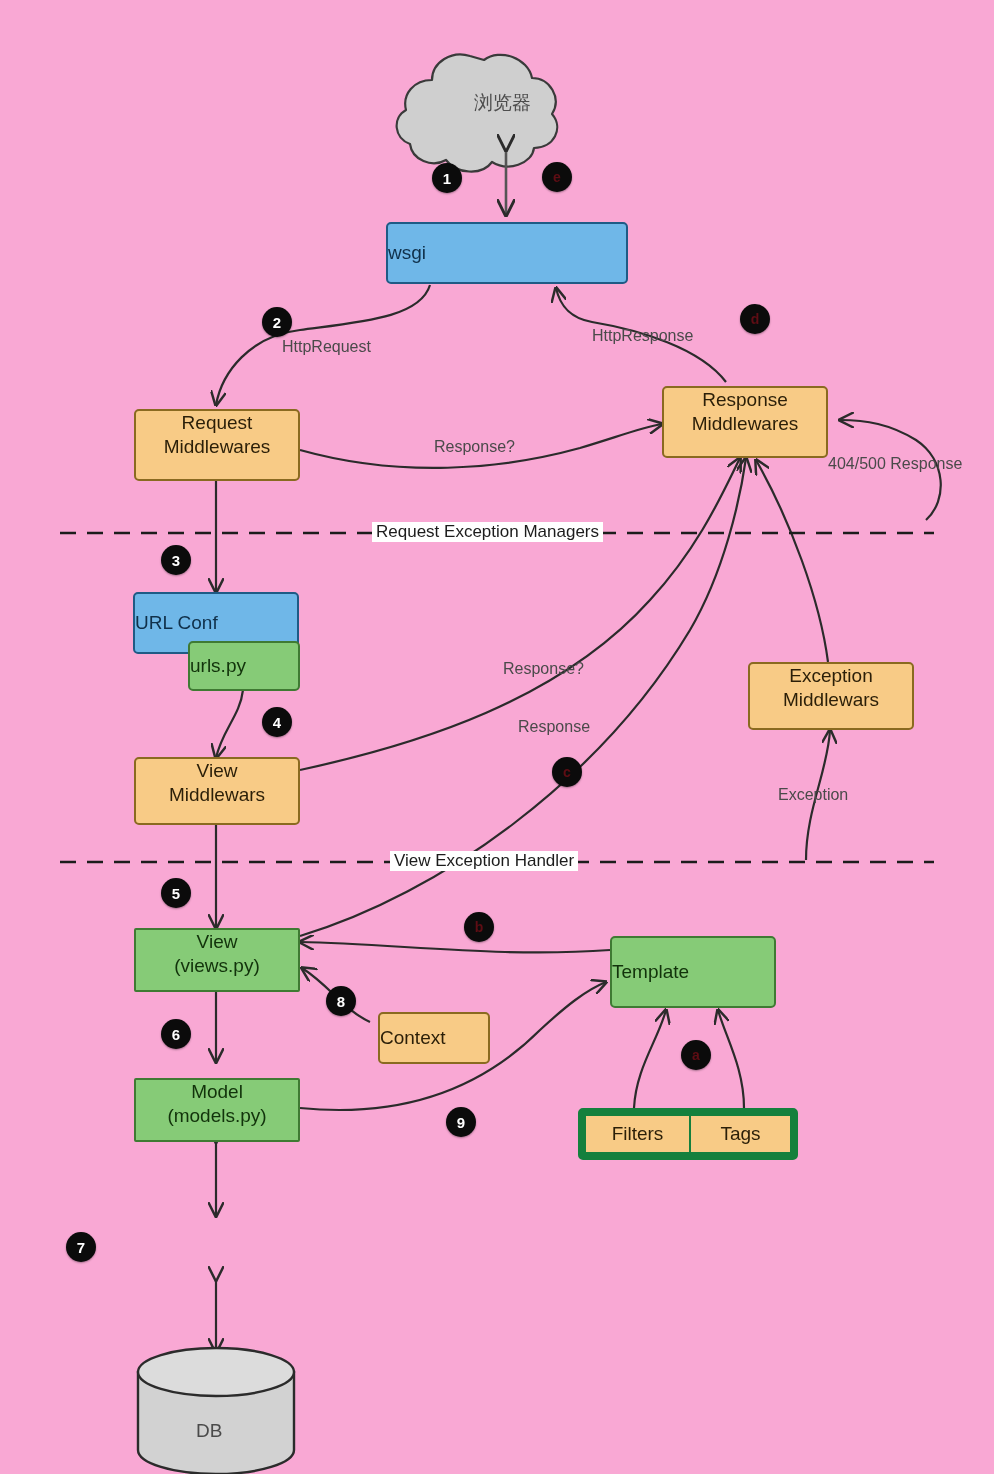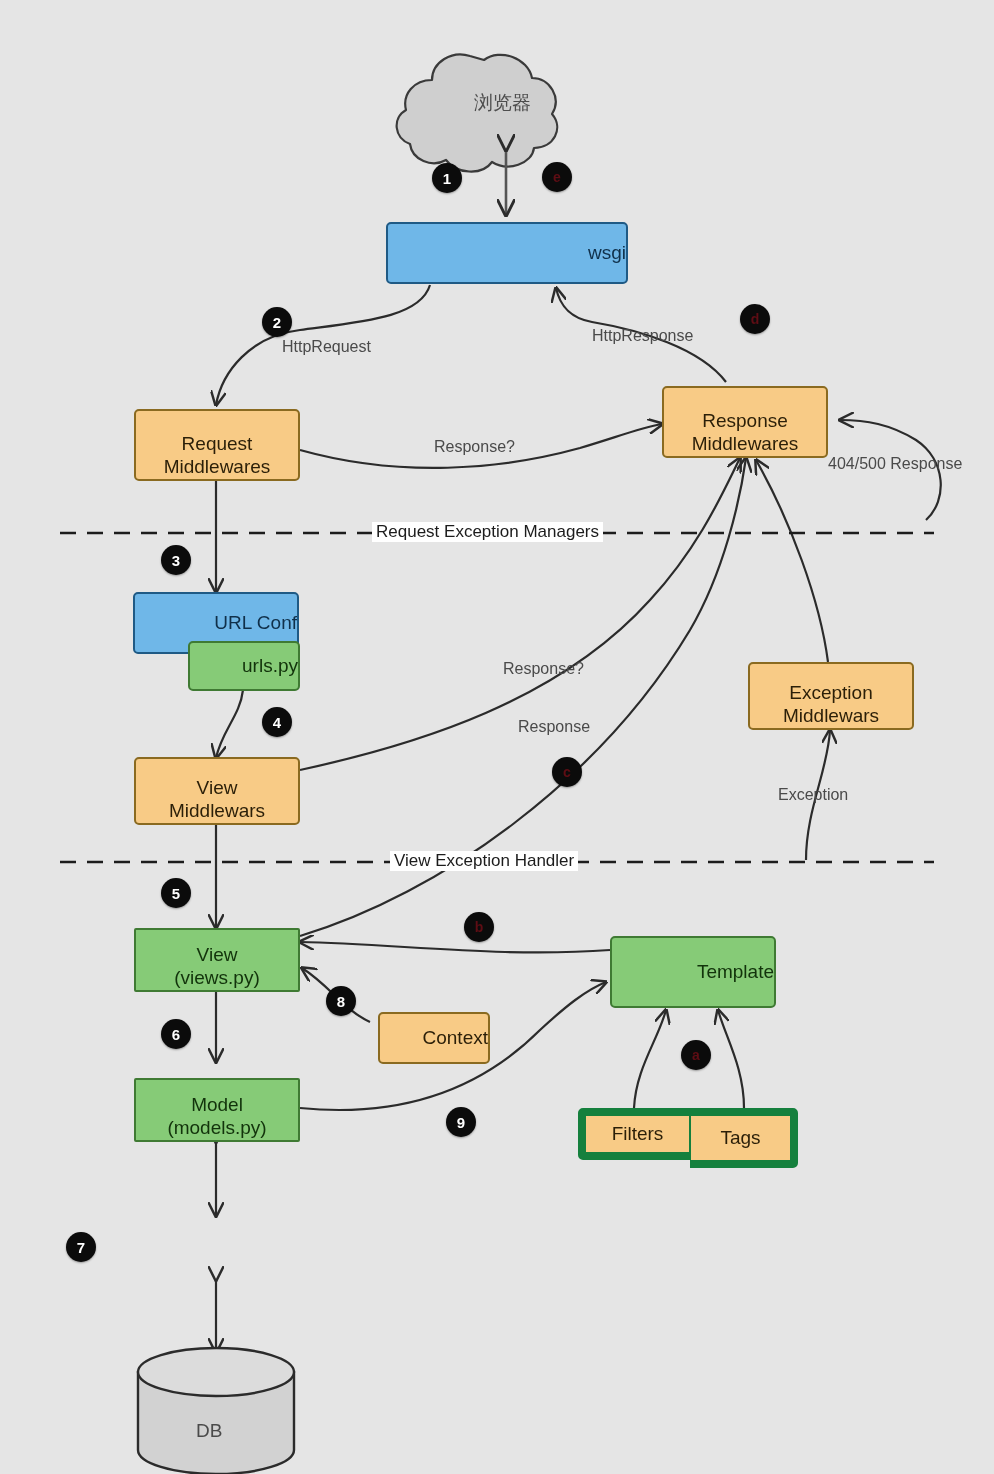--- a/index.html
+++ b/index.html
@@ -7,36 +7,36 @@
     padding: 0;
     background: #ffffff;
   }
   body {
     font-family: "Liberation Sans", sans-serif;
   }
   #canvas {
     position: relative;
     width: 994px;
     height: 1474px;
-    background: #e5e5e5;
+    background: #f9a8d4;
     overflow: hidden;
   }
   svg#wires {
     position: absolute;
     left: 0; top: 0;
     width: 994px;
     height: 1474px;
     pointer-events: none;
   }
   .node {
     position: absolute;
     box-sizing: border-box;
     display: flex;
     align-items: center;
-    justify-content: flex-end;
+    justify-content: flex-start;
     text-align: center;
     line-height: 1.25;
     font-size: 19px;
     color: #1c1c1c;
     border-radius: 5px;
     z-index: 3;
   }
   .node.orange {
     background: #F8CB86;
     border: 2px solid #8a6a20;
@@ -250,21 +250,21 @@
   </div>
 
   <div class="node green" style="left:610px; top:936px; width:166px; height:72px;">
     <span>Template</span>
   </div>
 
   <div class="pairbox" style="left:578px; top:1108px;">
     <div style="width:112px; height:52px;">
       <span>Filters</span>
     </div>
-    <div style="width:108px; height:60px;">
+    <div style="width:108px; height:52px;">
       <span>Tags</span>
     </div>
   </div>
 
 
   <div class="db-label" style="left:196px; top:1420px;">DB</div>
 
   <div class="edge-label" style="left:282px; top:338px;">HttpRequest</div>
 
   <div class="edge-label" style="left:592px; top:327px;">HttpResponse</div>

